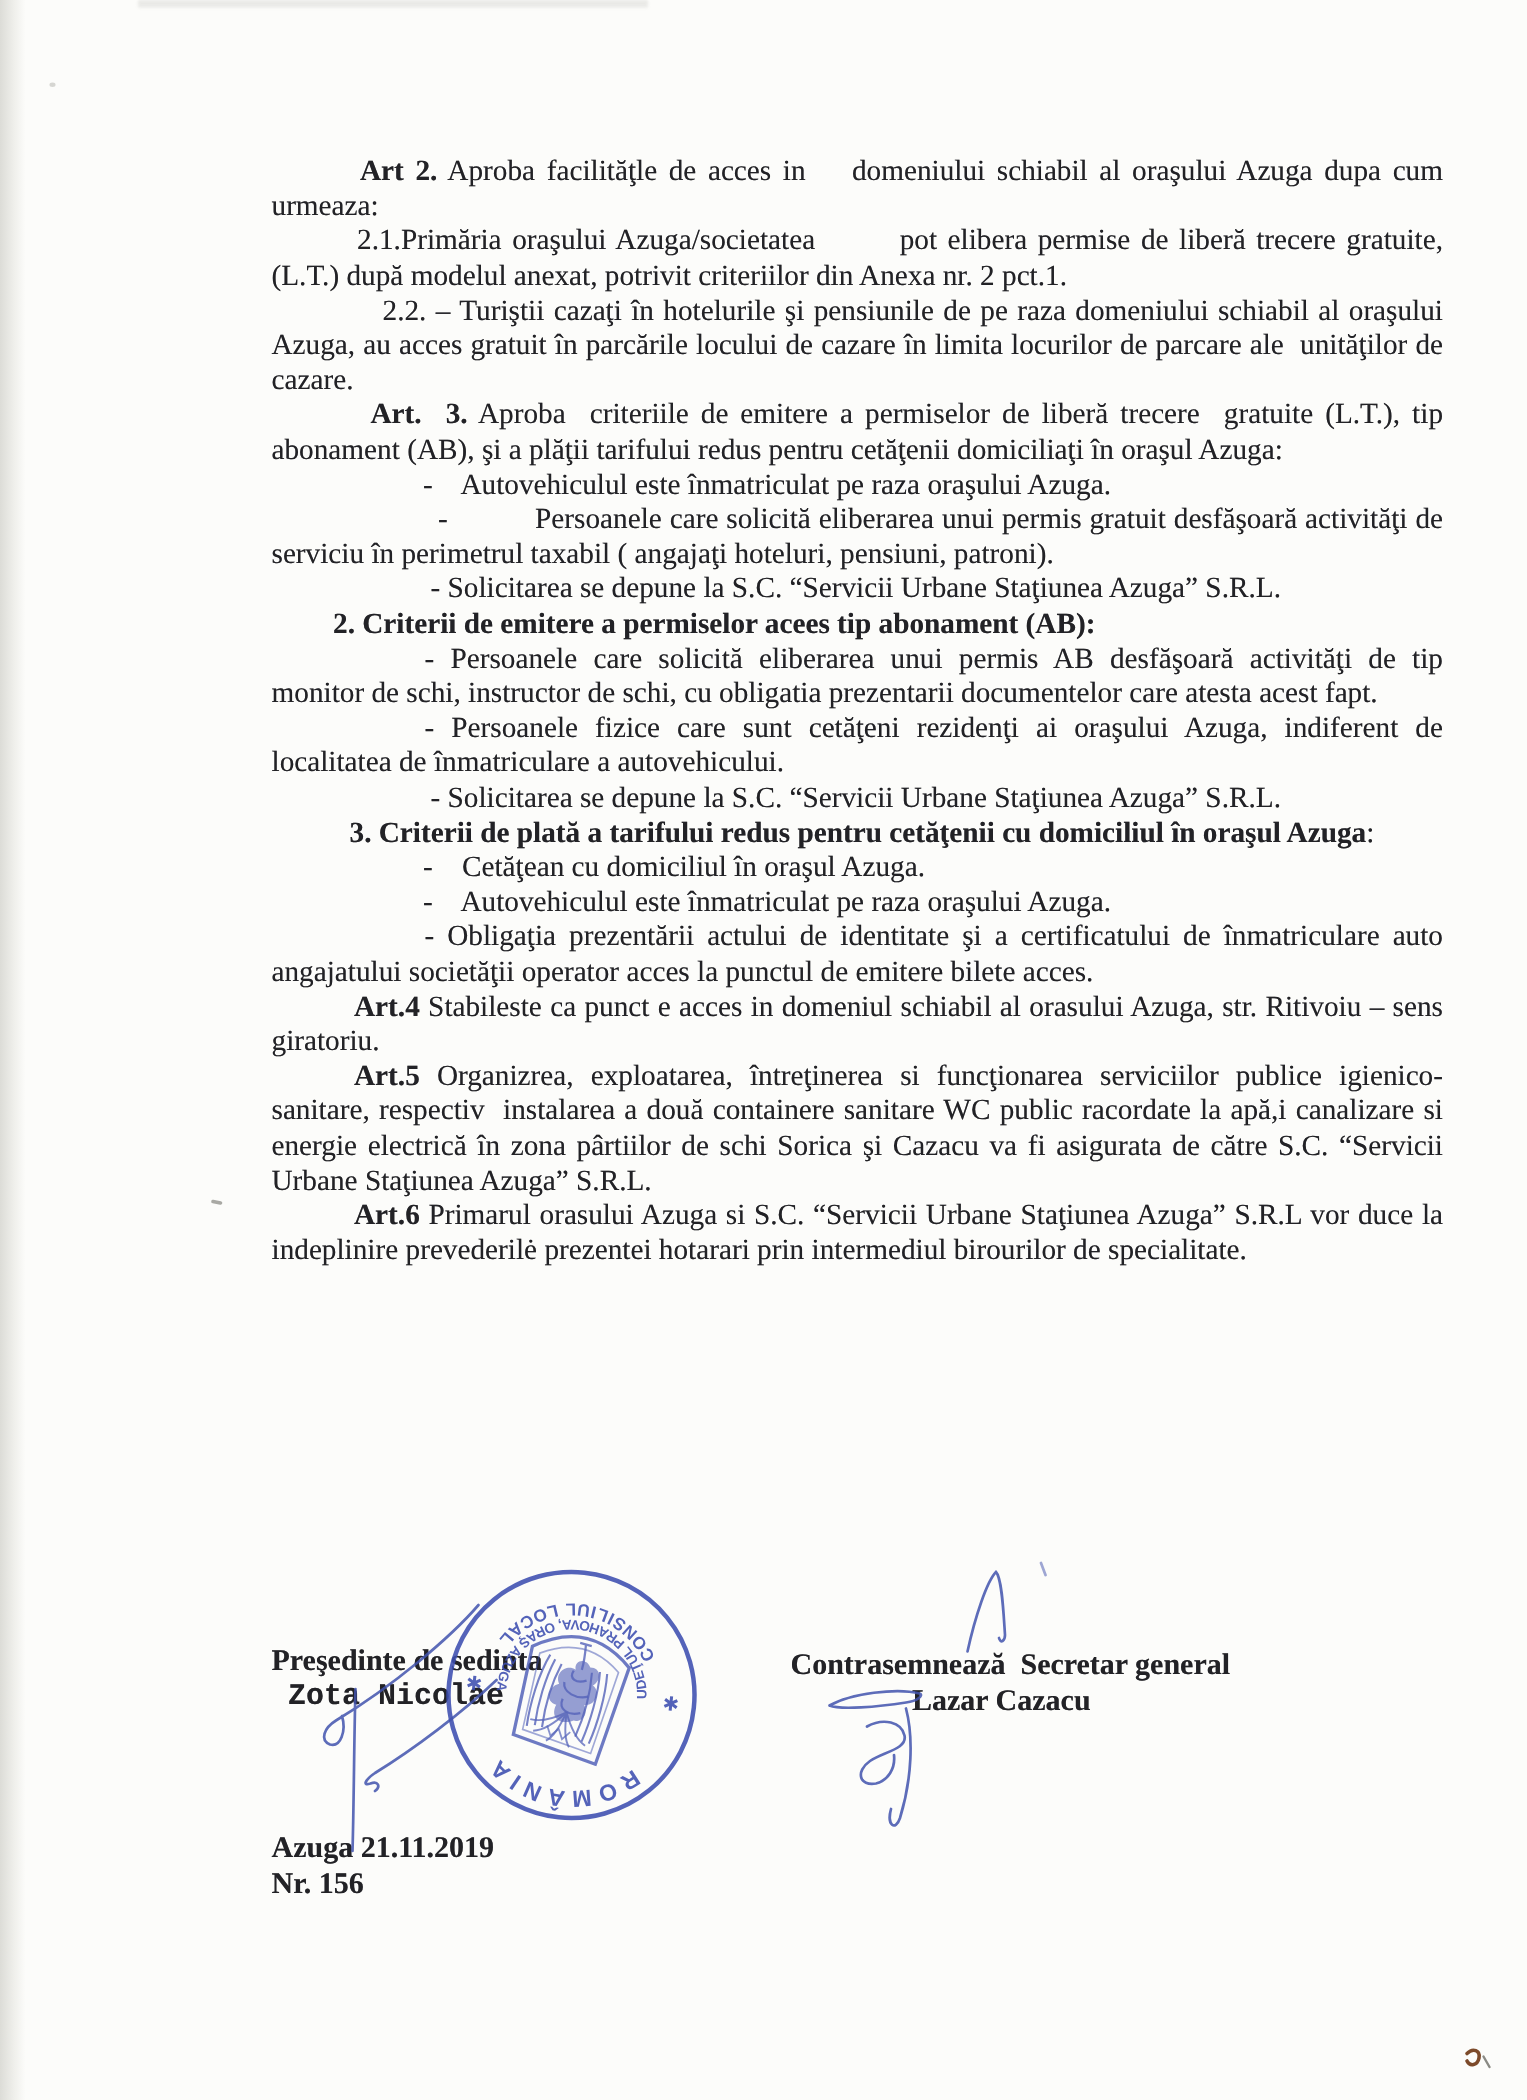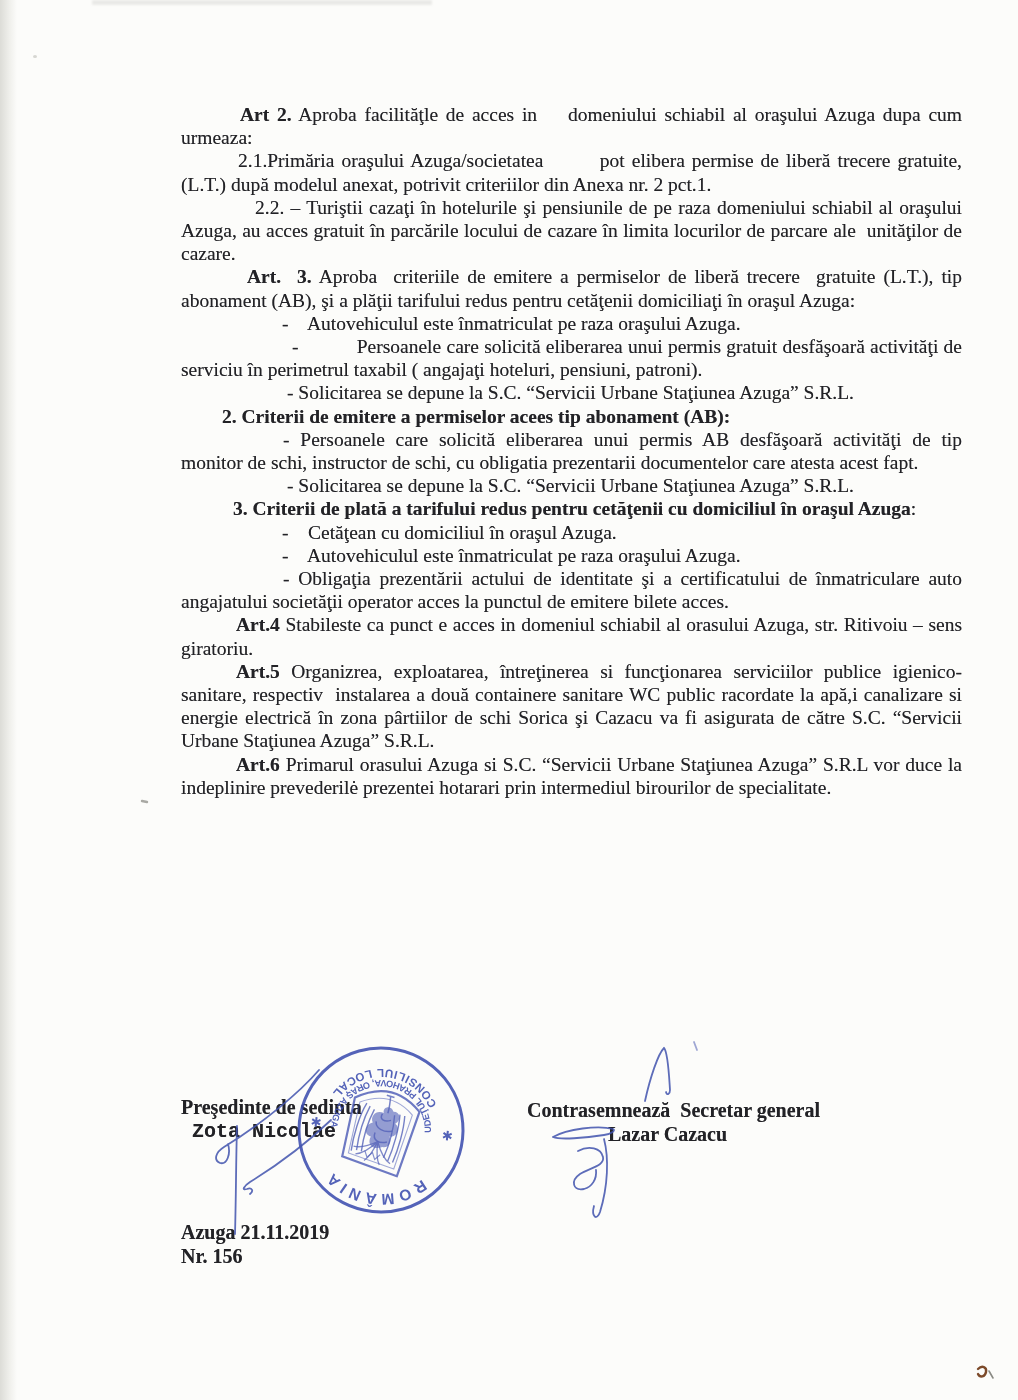--- a/index.html
+++ b/index.html
@@ -51,20 +51,21 @@
     <p class="i74">2.2. – Turiştii cazaţi în hotelurile şi pensiunile de pe raza domeniului schiabil al oraşului Azuga, au acces gratuit în parcările locului de cazare în limita locurilor de parcare ale &nbsp;unităţilor de cazare.</p>
 
     <p class="i66 m17"><span class="b">Art. &nbsp;3.</span><span> Aproba &nbsp;criteriile de emitere a permiselor de liberă trecere &nbsp;gratuite (L.T.), tip abonament (AB), şi a plăţii tarifului redus pentru cetăţenii domiciliaţi în oraşul Azuga:</span></p>
 
     <p class="i101">-&nbsp;&nbsp;&nbsp; Autovehiculul este înmatriculat pe raza oraşului Azuga.</p>
     <p class="i111">-&nbsp;&nbsp;&nbsp;&nbsp;&nbsp;&nbsp;&nbsp;&nbsp;&nbsp;&nbsp; Persoanele care solicită eliberarea unui permis gratuit desfăşoară activităţi de serviciu în perimetrul taxabil ( angajaţi hoteluri, pensiuni, patroni).</p>
     <p class="i106">- Solicitarea se depune la S.C. “Servicii Urbane Staţiunea Azuga” S.R.L.</p>
 
     <p class="b i41 m20">2. Criterii de emitere a permiselor acees tip abonament (AB):</p>
     <p class="i102">- Persoanele care solicită eliberarea unui permis AB desfăşoară activităţi de tip monitor de schi, instructor de schi, cu obligatia prezentarii documentelor care atesta acest fapt.</p>
+    <p class="i102">- Persoanele fizice care sunt cetăţeni rezidenţi ai oraşului Azuga, indiferent de localitatea de înmatriculare a autovehicului.</p>
     <p class="i106">- Solicitarea se depune la S.C. “Servicii Urbane Staţiunea Azuga” S.R.L.</p>
 
     <p class="i52 m18"><span class="b">3. Criterii de plată a tarifului redus pentru cetăţenii cu domiciliul în oraşul Azuga</span><span>:</span></p>
     <p class="i101">-&nbsp;&nbsp;&nbsp; Cetăţean cu domiciliul în oraşul Azuga.</p>
     <p class="i101">-&nbsp;&nbsp;&nbsp; Autovehiculul este înmatriculat pe raza oraşului Azuga.</p>
     <p class="i102">- Obligaţia prezentării actului de identitate şi a certificatului de înmatriculare auto angajatului societăţii operator acces la punctul de emitere bilete acces.</p>
 
     <p class="i55 m20"><span class="b">Art.4</span><span> Stabileste ca punct e acces in domeniul schiabil al orasului Azuga, str. Ritivoiu – sens giratoriu.</span></p>
     <p class="i55 m23"><span class="b">Art.5</span><span> Organizrea, exploatarea, întreţinerea si funcţionarea serviciilor publice igienico-sanitare, respectiv &nbsp;instalarea a două containere sanitare WC public racordate la apă,i canalizare si energie electrică în zona pârtiilor de schi Sorica şi Cazacu va fi asigurata de către S.C. “Servicii Urbane Staţiunea Azuga” S.R.L.</span></p>
     <p class="i55 m20"><span class="b">Art.6</span><span> Primarul orasului Azuga si S.C. “Servicii Urbane Staţiunea Azuga” S.R.L vor duce la indeplinire prevederilė prezentei hotarari prin intermediul birourilor de specialitate.</span></p>

